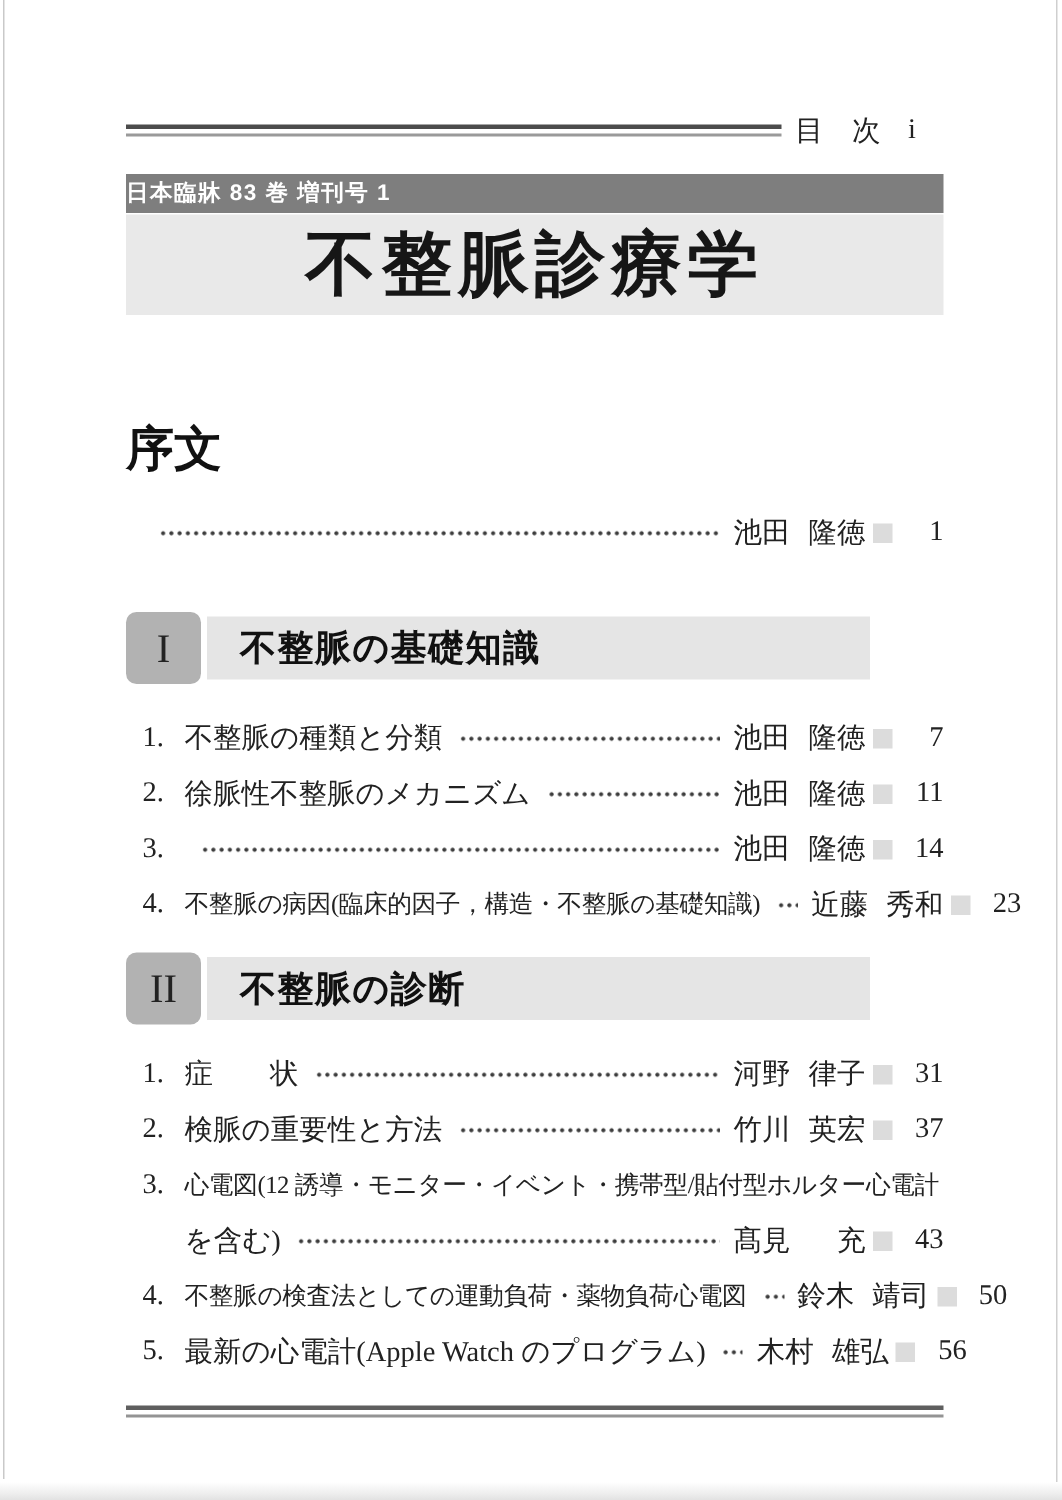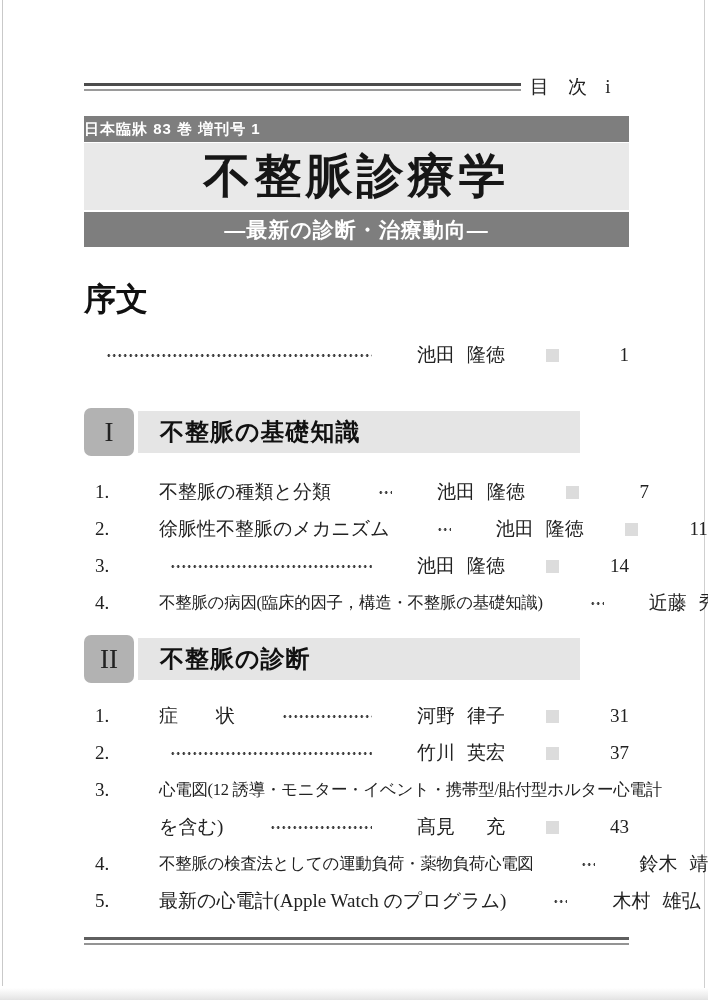--- a/index.html
+++ b/index.html
@@ -45,21 +45,21 @@
                  display:flex; align-items:center; justify-content:center;
                  font-size:27px; color:#222; }
   .section-bar { flex:0 0 auto; width:442px; height:42px; background:#e5e5e5; margin-left:4px;
                  display:flex; align-items:center; padding-left:22px; box-sizing:border-box;
                  font-family:"Liberation Sans","DejaVu Sans",sans-serif; font-weight:600; font-size:24px;
                  letter-spacing:1px; color:#111; }
 
   
   .rows { position:absolute; left:95px; width:534px; }
   .rows1 { top:482px; } .rows2 { top:706px; }
-  .toc-row { height:20px; margin-bottom:17px; display:flex; align-items:center; font-size:19px; color:#222;gap:36px; }
+  .toc-row { height:20px; margin-bottom:17px; display:flex; align-items:center; font-size:19px; color:#222; }
   .row-no { flex:0 0 auto; width:28px; }
   .row-title { flex:0 0 auto; white-space:nowrap; }
   .condensed .row-title { font-size:16.5px; letter-spacing:-0.3px; }
   .leader { flex:1 1 0; min-width:14px; height:19px; margin:0 9px 0 11px;
             background-image:radial-gradient(circle, #3d3d3d 1.1px, transparent 1.6px);
             background-size:5.5px 19px; background-repeat:repeat-x; background-position:left center; }
   .author { flex:0 0 auto; width:88px; display:flex; justify-content:space-between; white-space:nowrap; }
   .square { flex:0 0 auto; width:13px; height:13px; background:#dcdcdc; margin-left:5px; }
   .page-num { flex:0 0 auto; width:30px; text-align:right; margin-left:4px; }
 
@@ -81,21 +81,20 @@
         <div class="l1"></div>
         <div class="l2"></div>
       </div>
     <span class="toc-label">目　次</span>
     <span class="page-roman">i</span>
   </div>
 
   <div class="masthead">
     <div class="mast-bar1">日本臨牀 83 巻 増刊号 1</div>
     <div class="mast-title">不整脈診療学</div>
-    <div class="mast-bar2">―最新の診断・治療動向―</div>
   </div>
 
   <div class="preface-heading">序文</div>
   <div class="preface-row">
     <div class="toc-row">
       <span class="leader"></span>
       <span class="author">
         <span>池田</span>
         <span>隆徳</span>
       </span>
@@ -167,20 +166,21 @@
       <span class="leader"></span>
       <span class="author">
         <span>河野</span>
         <span>律子</span>
       </span>
       <span class="square"></span>
       <span class="page-num">31</span>
     </div>
     <div class="toc-row">
       <span class="row-no">2.</span>
+      <span class="row-title">検脈の重要性と方法</span>
       <span class="leader"></span>
       <span class="author">
         <span>竹川</span>
         <span>英宏</span>
       </span>
       <span class="square"></span>
       <span class="page-num">37</span>
     </div>
     <div class="toc-row condensed">
       <span class="row-no">3.</span>

